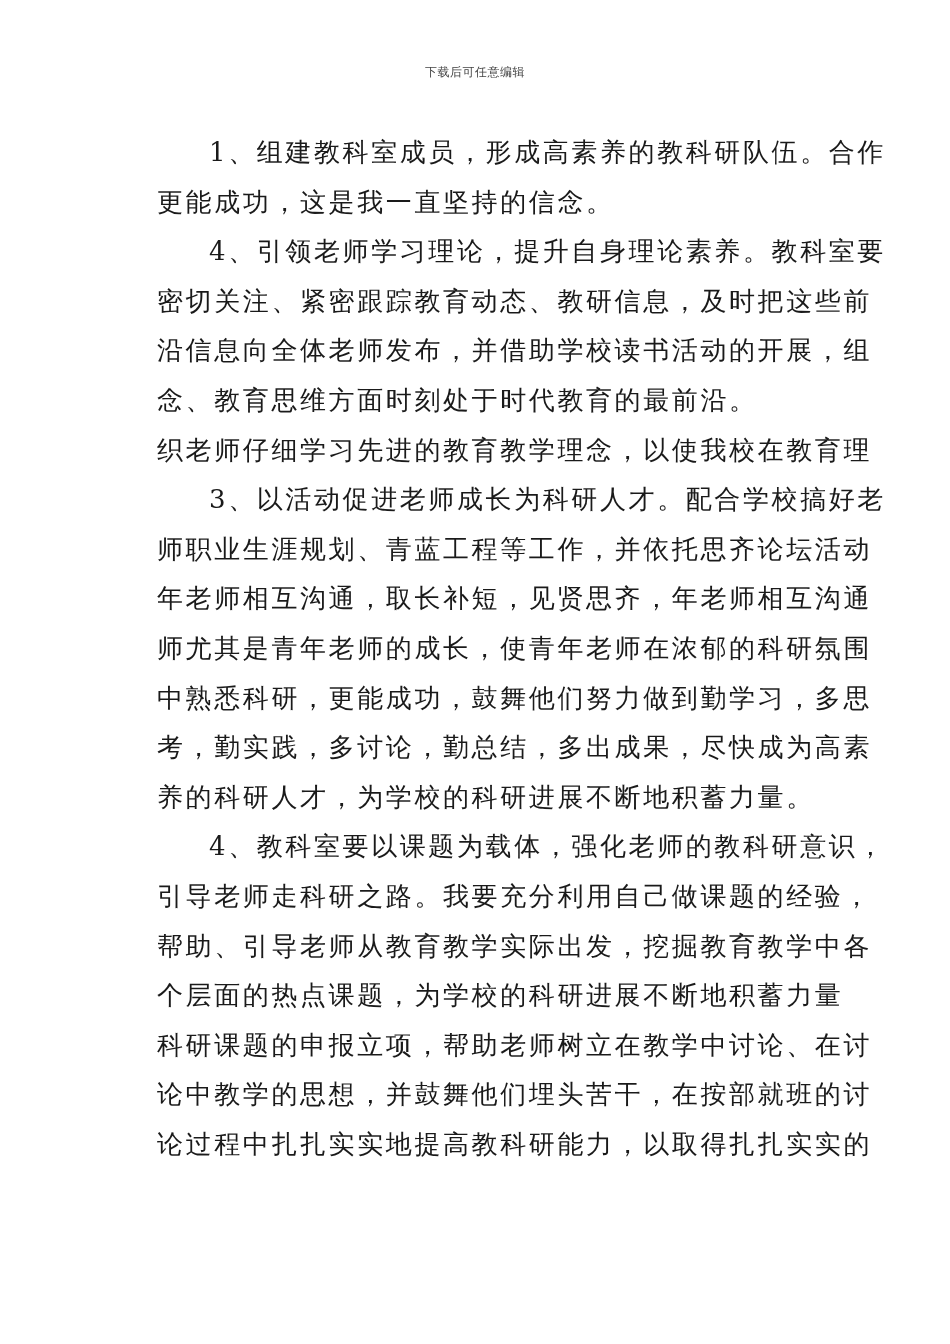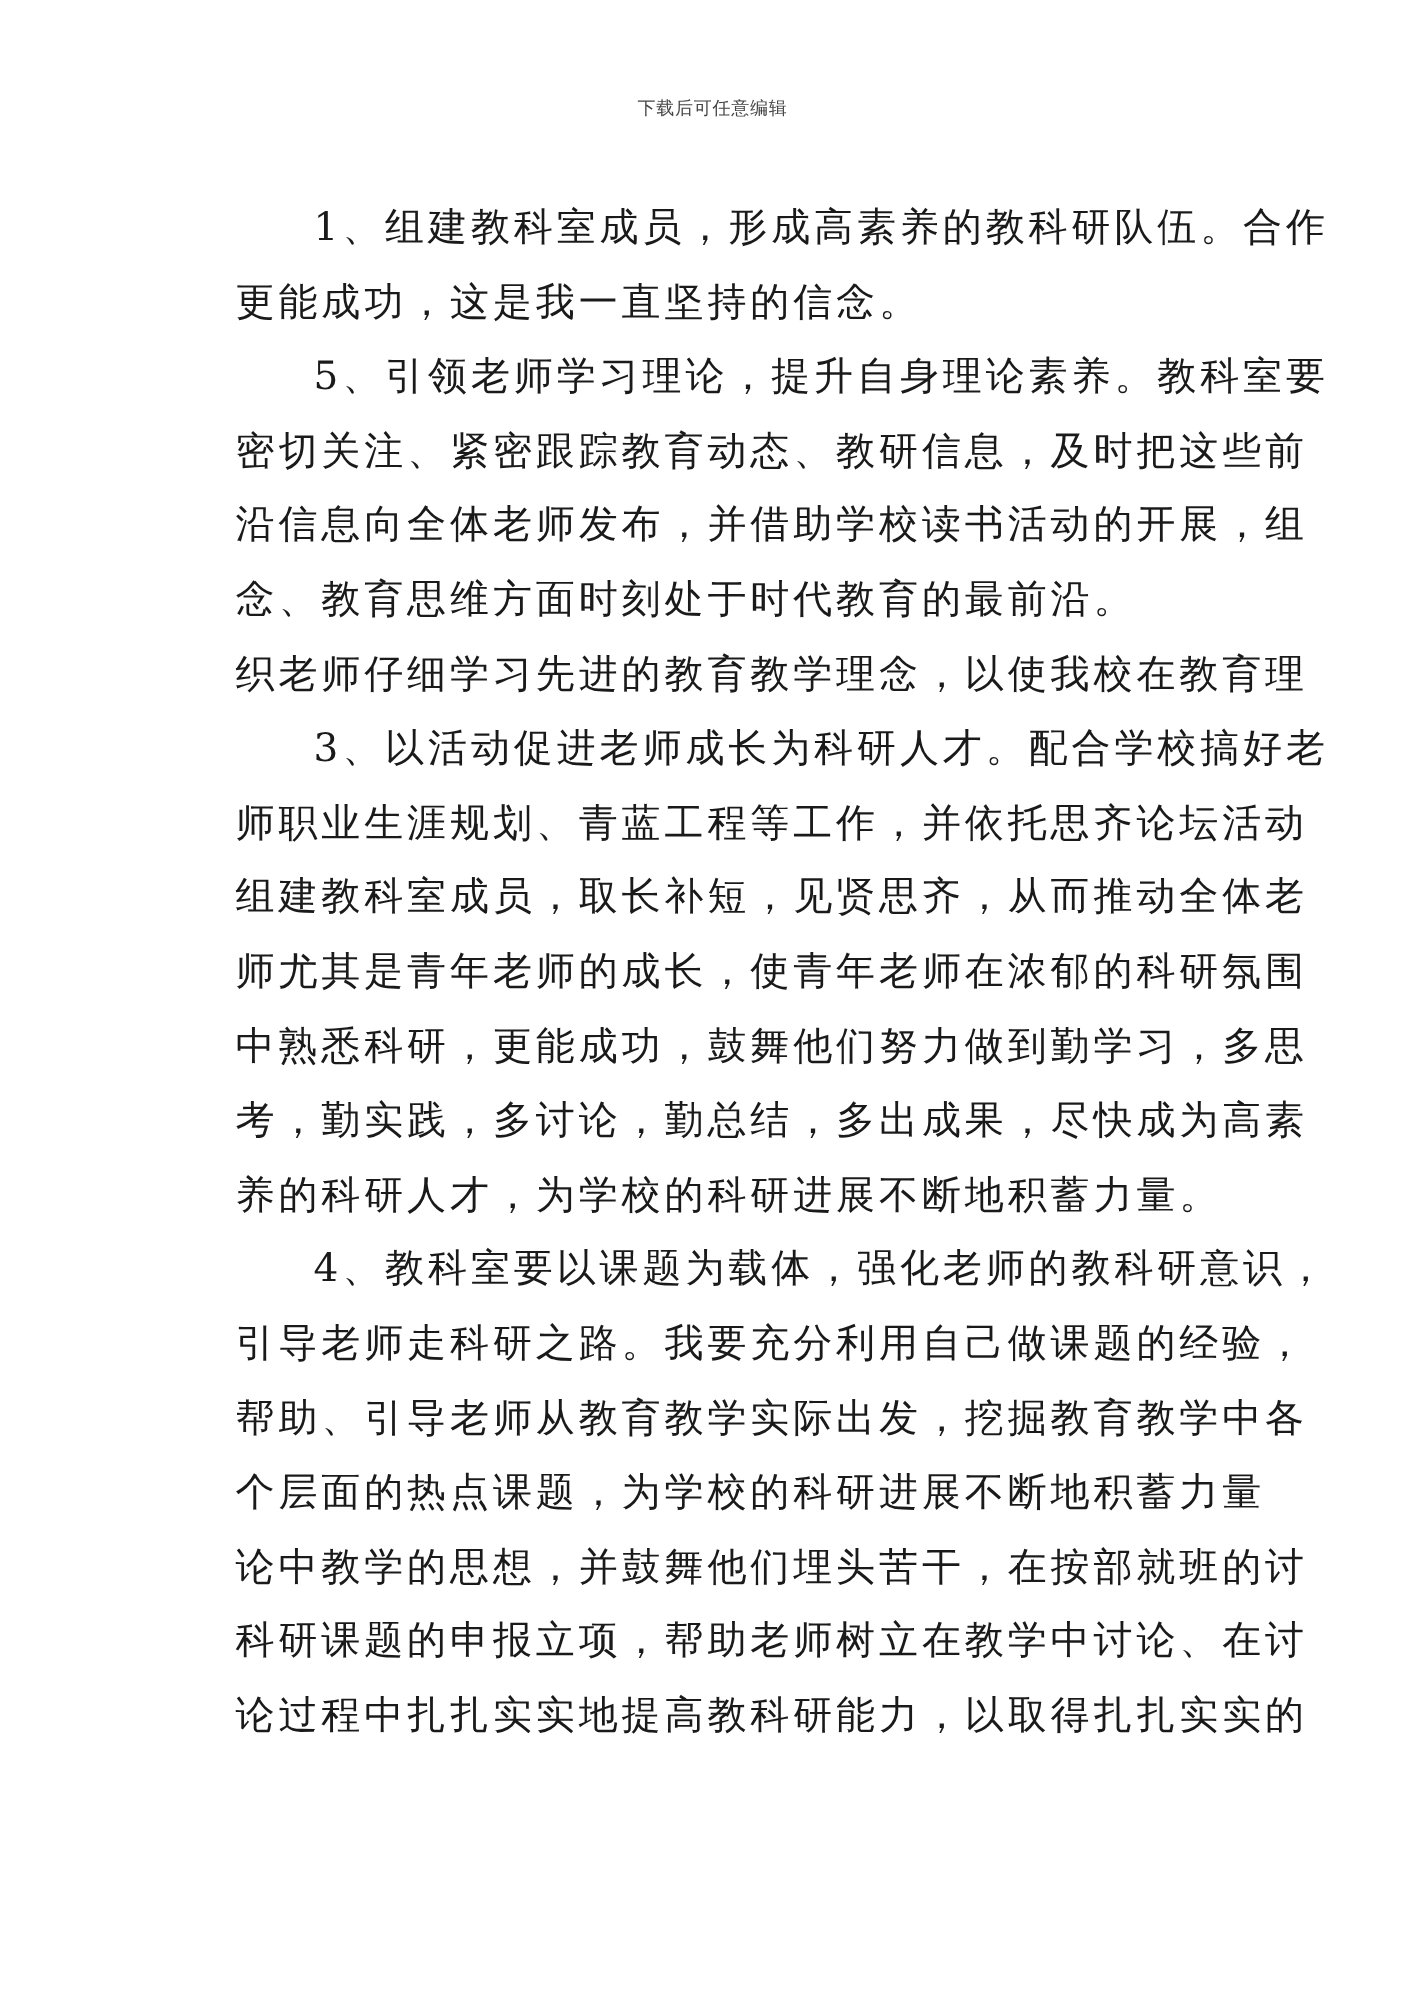--- a/index.html
+++ b/index.html
@@ -49,37 +49,37 @@
 <body>
 
 <div class="page-header">下载后可任意编辑</div>
 
 <div class="body-text">
   <div class="paragraph">
     <span class="line indent">1、组建教科室成员，形成高素养的教科研队伍。合作</span>
     <span class="line">更能成功，这是我一直坚持的信念。</span>
   </div>
   <div class="paragraph">
-    <span class="line indent">5、引领老师学习理论，提升自身理论素养。教科室要</span>
+    <span class="line indent">4、引领老师学习理论，提升自身理论素养。教科室要</span>
     <span class="line">密切关注、紧密跟踪教育动态、教研信息，及时把这些前</span>
     <span class="line">沿信息向全体老师发布，并借助学校读书活动的开展，组</span>
     <span class="line">念、教育思维方面时刻处于时代教育的最前沿。</span>
     <span class="line">织老师仔细学习先进的教育教学理念，以使我校在教育理</span>
   </div>
   <div class="paragraph">
     <span class="line indent">3、以活动促进老师成长为科研人才。配合学校搞好老</span>
     <span class="line">师职业生涯规划、青蓝工程等工作，并依托思齐论坛活动</span>
-    <span class="line">组建教科室成员，取长补短，见贤思齐，从而推动全体老</span>
+    <span class="line">年老师相互沟通，取长补短，见贤思齐，年老师相互沟通</span>
     <span class="line">师尤其是青年老师的成长，使青年老师在浓郁的科研氛围</span>
     <span class="line">中熟悉科研，更能成功，鼓舞他们努力做到勤学习，多思</span>
     <span class="line">考，勤实践，多讨论，勤总结，多出成果，尽快成为高素</span>
     <span class="line">养的科研人才，为学校的科研进展不断地积蓄力量。</span>
   </div>
   <div class="paragraph">
     <span class="line indent">4、教科室要以课题为载体，强化老师的教科研意识，</span>
     <span class="line">引导老师走科研之路。我要充分利用自己做课题的经验，</span>
     <span class="line">帮助、引导老师从教育教学实际出发，挖掘教育教学中各</span>
     <span class="line">个层面的热点课题，为学校的科研进展不断地积蓄力量</span>
+    <span class="line">科研课题的申报立项，帮助老师树立在教学中讨论、在讨</span>
     <span class="line">论中教学的思想，并鼓舞他们埋头苦干，在按部就班的讨</span>
-    <span class="line">科研课题的申报立项，帮助老师树立在教学中讨论、在讨</span>
     <span class="line">论过程中扎扎实实地提高教科研能力，以取得扎扎实实的</span>
   </div>
 </div>
 
 </body></html>

